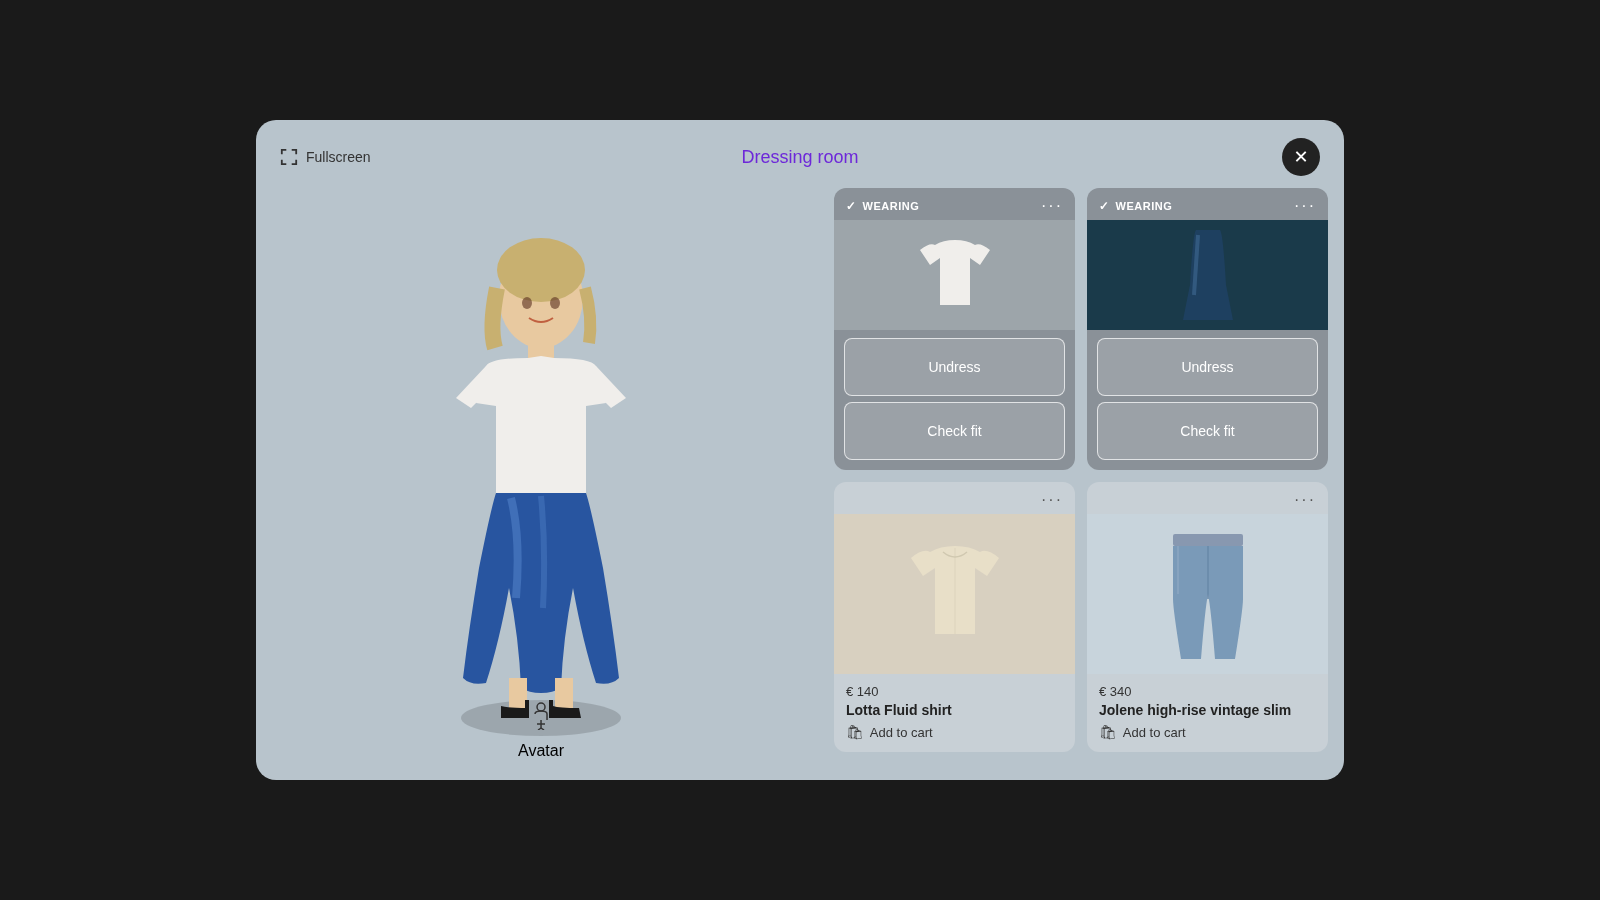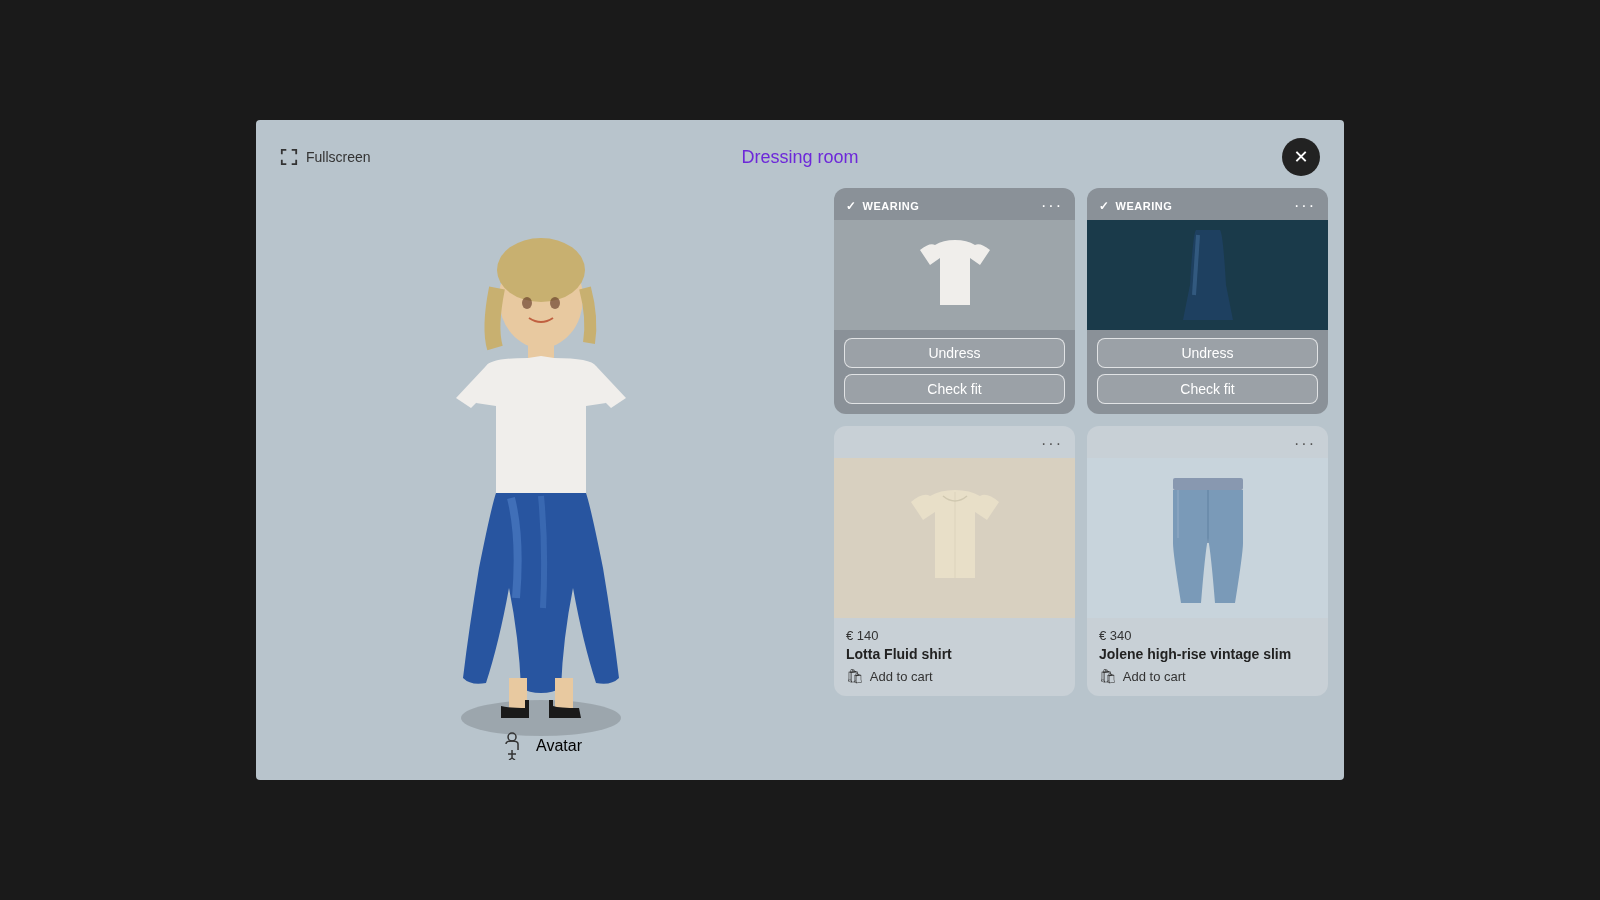--- a/index.html
+++ b/index.html
@@ -7,21 +7,21 @@
       background: #1a1a1a;
       display: flex;
       align-items: center;
       justify-content: center;
       width: 1600px;
       height: 900px;
       font-family: -apple-system, BlinkMacSystemFont, 'Segoe UI', sans-serif;
     }
     .modal {
       background: #b8c4cc;
-      border-radius: 4px;
+      border-radius: 20px;
       width: 1088px;
       height: 660px;
       display: flex;
       flex-direction: column;
       position: relative;
       overflow: hidden;
     }
     .modal-header {
       display: flex;
       align-items: center;
@@ -79,21 +79,21 @@
       align-items: flex-end;
       justify-content: center;
       padding-bottom: 16px;
     }
     .avatar-label {
       position: absolute;
       bottom: 20px;
       left: 50%;
       transform: translateX(-50%);
       display: flex;
-      flex-direction: row;
+      flex-direction: column;
       align-items: center;
       gap: 12px;
       cursor: pointer;
       z-index: 10;
     }
     .products-panel {
       flex: 1;
       padding: 0 16px 16px 8px;
       overflow-y: auto;
       display: grid;
@@ -170,21 +170,21 @@
       overflow: hidden;
     }
     .card-actions {
       display: flex;
       flex-direction: column;
       gap: 6px;
       padding: 8px 10px 10px 10px;
     }
     .action-btn {
       width: 100%;
-      padding: 6px;
+      padding: 20px;
       border-radius: 8px;
       border: 1.5px solid rgba(255,255,255,0.7);
       background: rgba(255,255,255,0.15);
       color: #fff;
       font-size: 14px;
       font-weight: 500;
       cursor: pointer;
       transition: background 0.15s;
     }
     .card-info {

